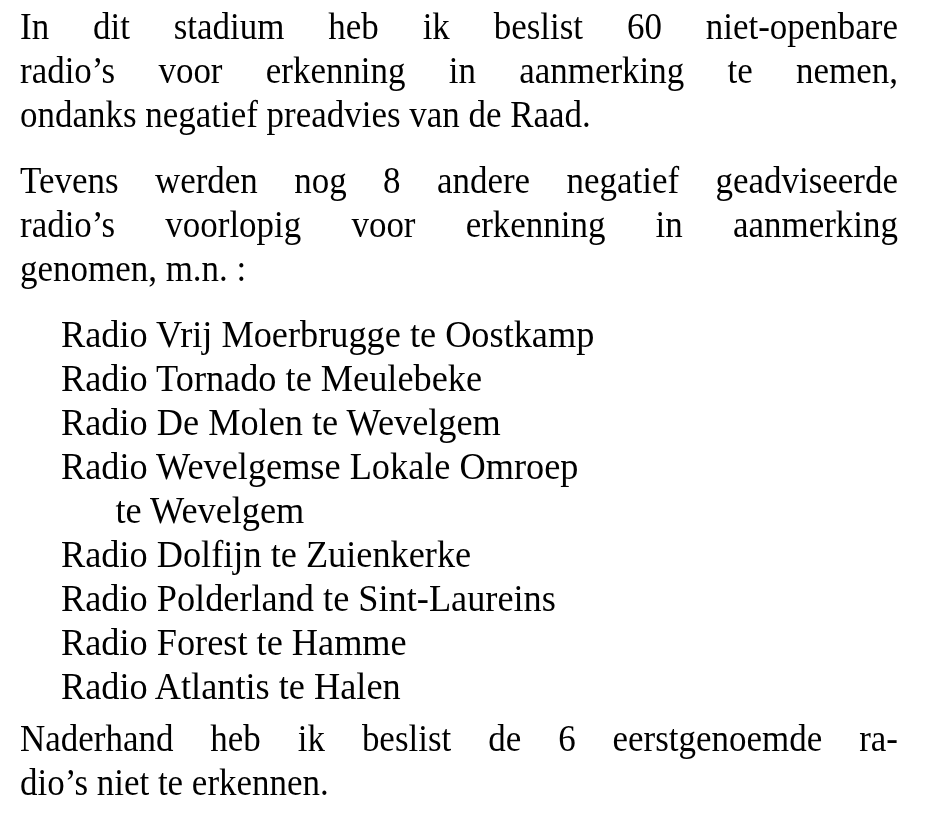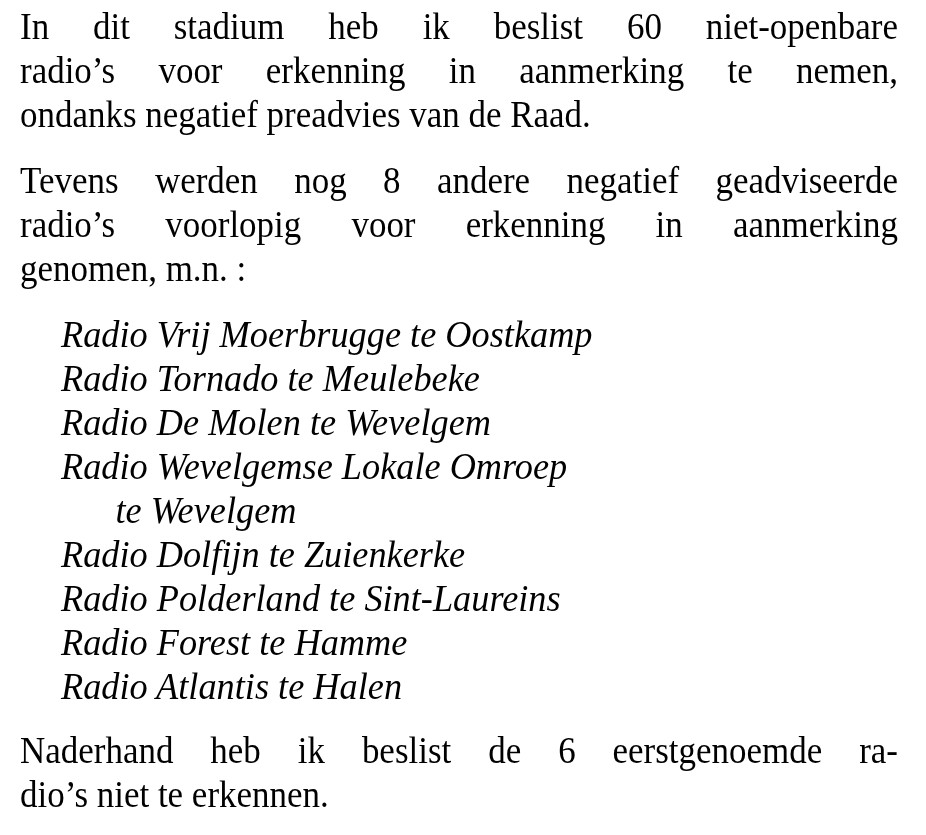--- a/index.html
+++ b/index.html
@@ -30,21 +30,21 @@
       transform: scaleX(0.92);
     }
     
     .line.just {
       display: flex;
       justify-content: space-between;
       width: calc(878px / 0.92);
     }
     .line.just span.w { display: inline-block; }
     .para { margin-bottom: 22px; font-family: Liberation Serif, serif; }
-    .list { padding-left: 41px; margin-bottom: 20px; font-style: italic; }
+    .list { padding-left: 41px; margin-bottom: 8px; }
     .list .line { transform: scaleX(0.955); }
     .list .cont { padding-left: 57px; }
   </style>
 </head>
 <body>
 
 <div class="page">
 
   <div class="para">
     <div class="line just">

